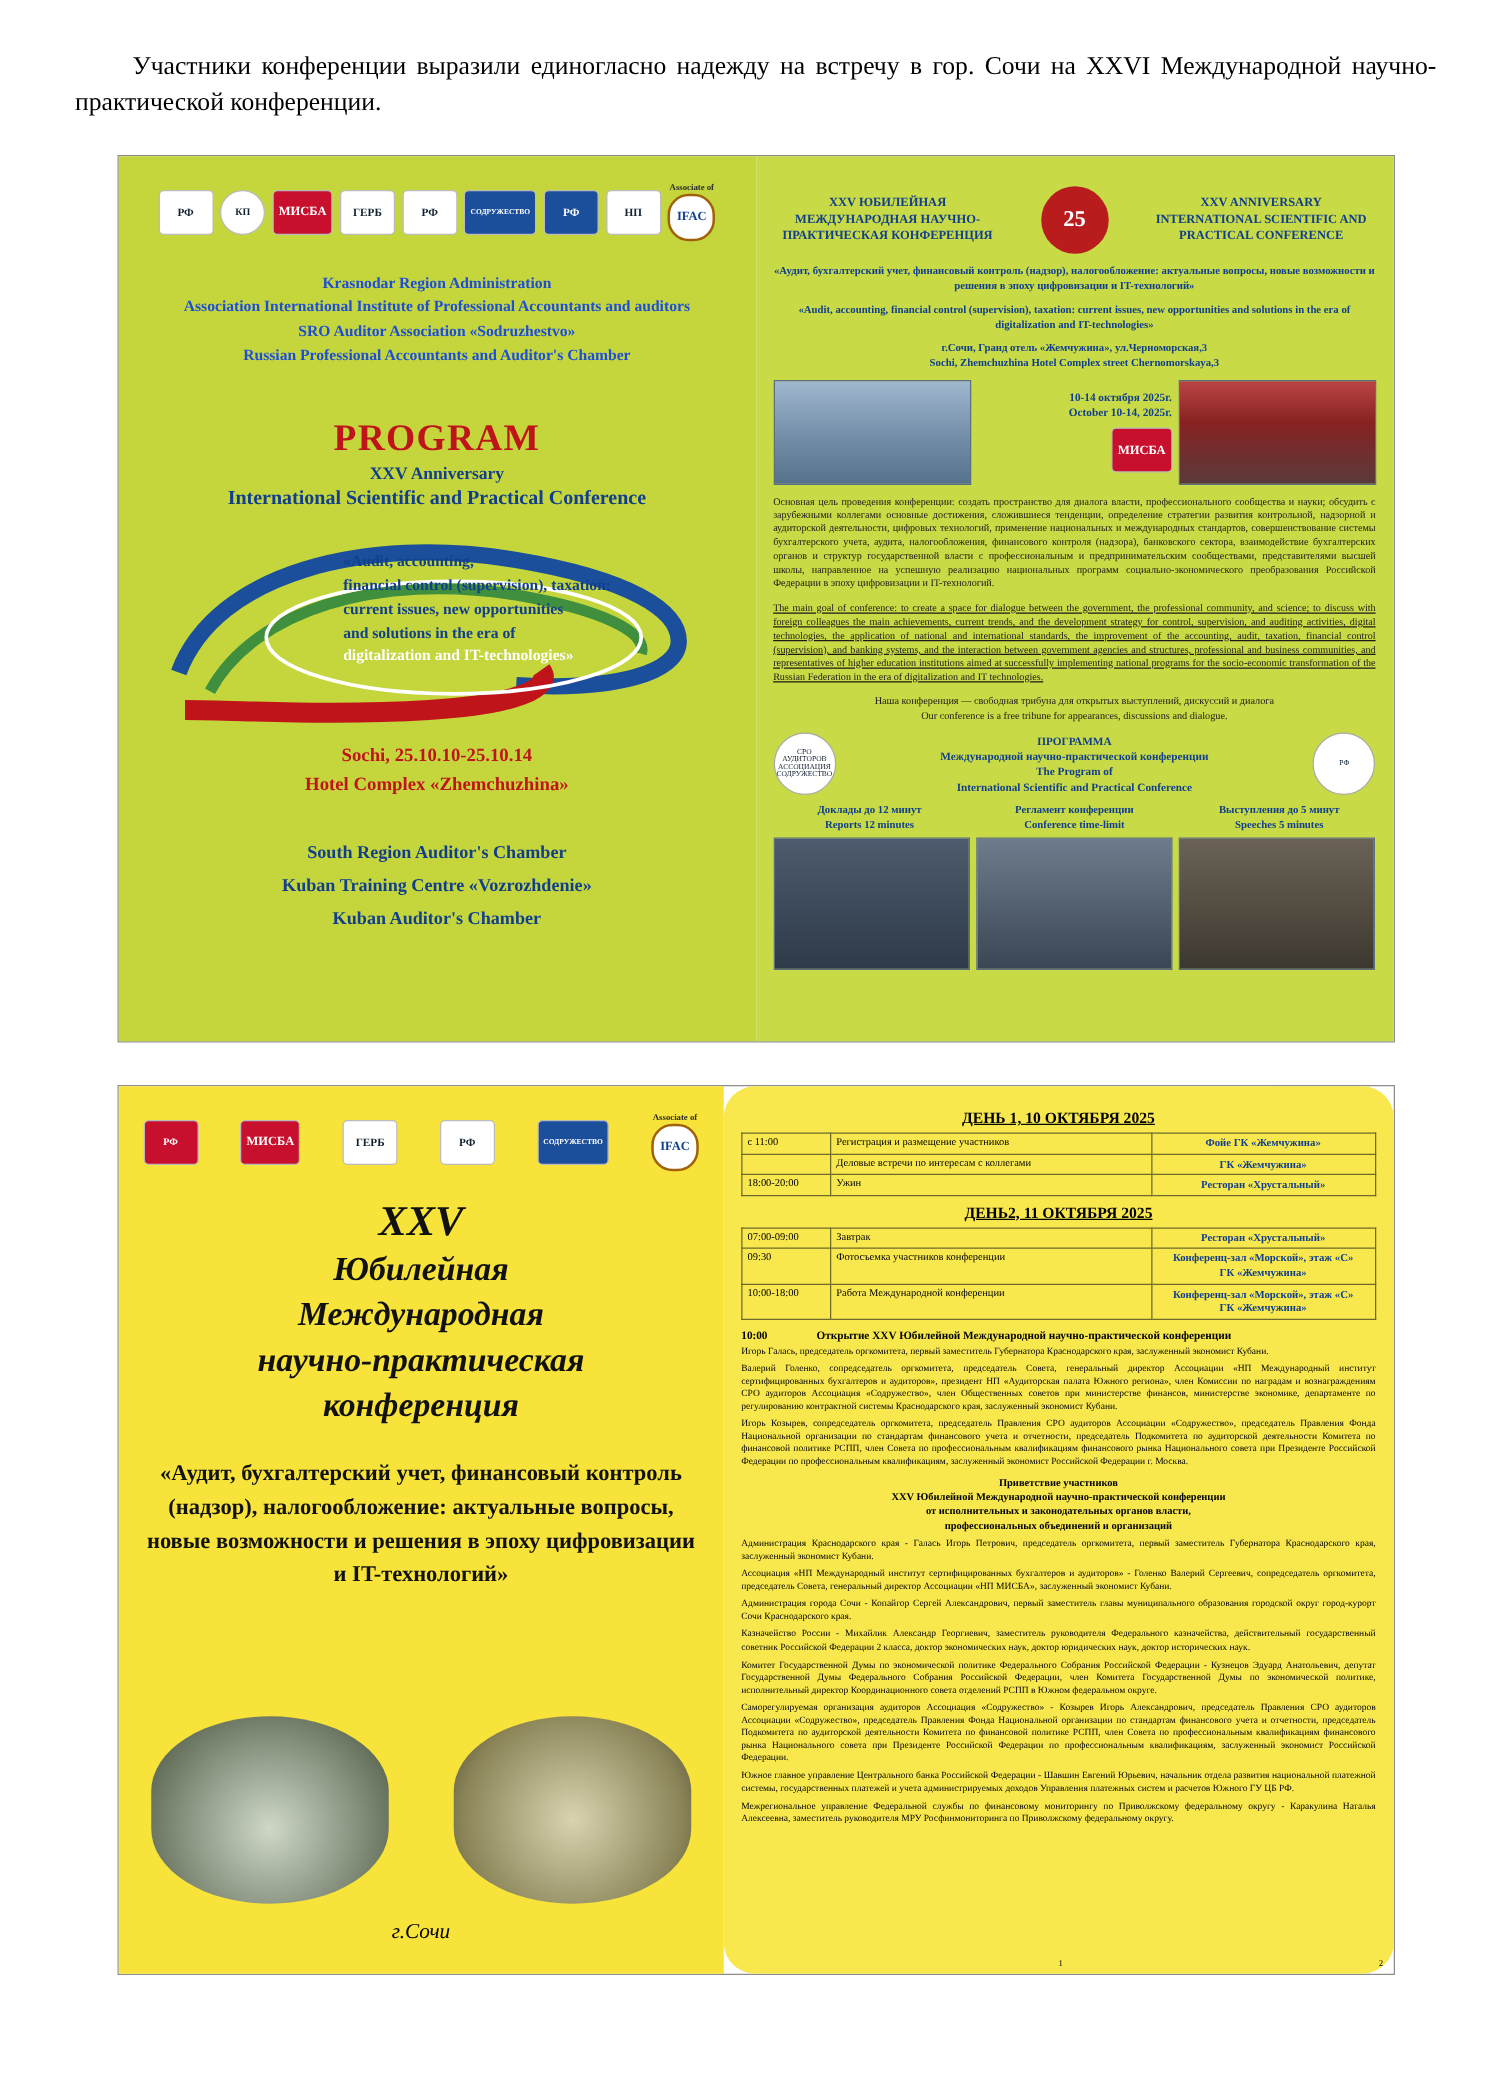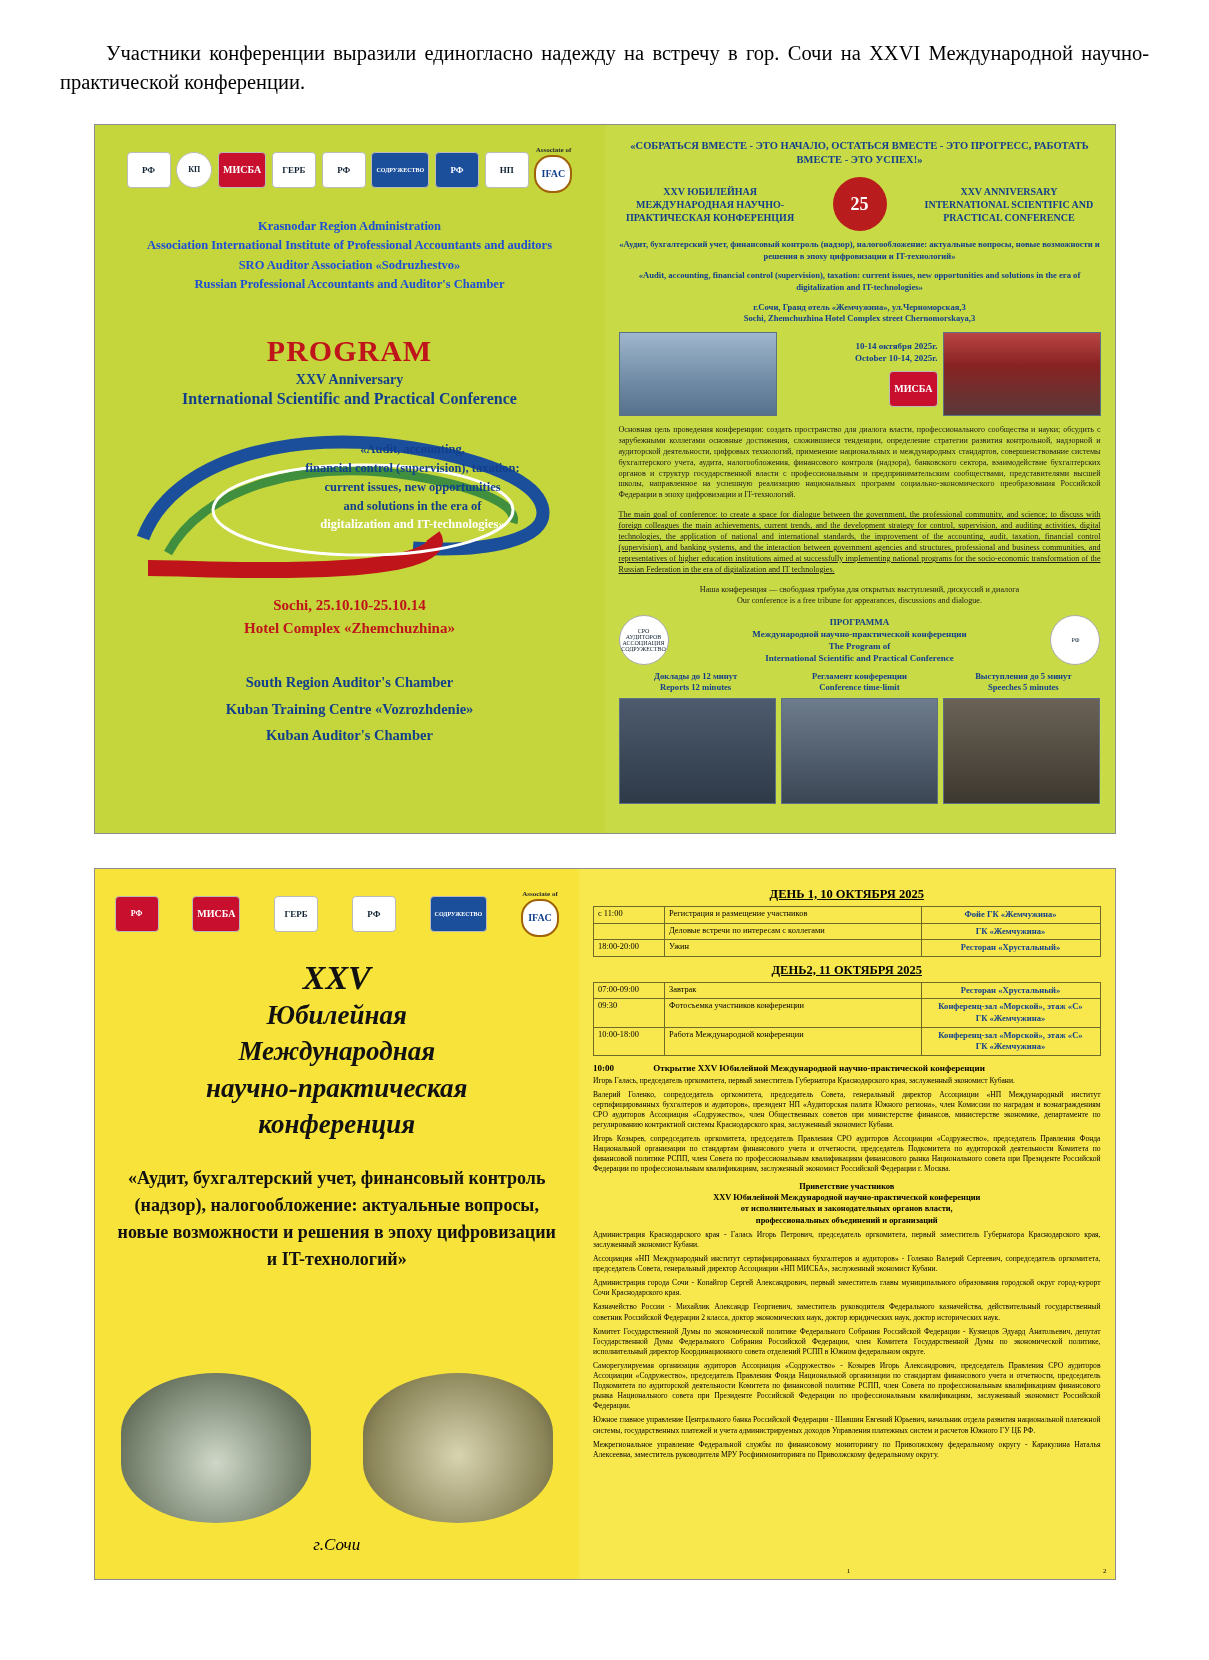--- a/index.html
+++ b/index.html
@@ -19,21 +19,21 @@
   .lg-blue{background:#1b4f9c;color:#fff;}
   .lg-ifac{background:#fff;border:2px solid #a16207;color:#123f8c;border-radius:17px;font-size:10px;font-weight:bold;}
   .assoc-of{font-size:7px;color:#2b2b2b;text-align:center;line-height:1.1;}
   .org-lines{margin-top:24px;text-align:center;color:#1d4ed8;font-weight:bold;font-size:12.5px;line-height:1.55;}
   .prog-title{margin-top:40px;text-align:center;}
   .prog-title .p1{color:#c0141b;font-size:30px;font-weight:bold;letter-spacing:1px;}
   .prog-title .p2{color:#123f8c;font-size:14px;font-weight:bold;margin-top:4px;}
   .prog-title .p3{color:#123f8c;font-size:16px;font-weight:bold;margin-top:2px;}
   .swirl{position:relative;height:170px;margin-top:10px;}
   .swirl svg{position:absolute;left:0;top:0;}
-  .swirl .txt{position:absolute;left:150px;top:22px;width:300px;text-align:center;color:#123f8c;font-size:12.5px;font-weight:bold;line-height:1.5;}
+  .swirl .txt{position:absolute;left:162px;top:22px;width:300px;text-align:left;color:#123f8c;font-size:12.5px;font-weight:bold;line-height:1.5;}
   .sochi{margin-top:6px;text-align:center;color:#c0141b;font-weight:bold;font-size:15px;line-height:1.5;}
   .bottom-orgs{margin-top:30px;text-align:center;color:#123f8c;font-weight:bold;font-size:14.5px;line-height:1.8;}
   
   .slogan{text-align:center;color:#123f8c;font-weight:bold;font-size:10.5px;line-height:1.35;}
   .hdr-row{display:flex;align-items:center;justify-content:space-between;margin-top:10px;}
   .hdr-col{width:38%;text-align:center;color:#123f8c;font-weight:bold;font-size:10px;line-height:1.3;}
   .emblem25{width:54px;height:54px;border-radius:50%;background:#b91c1c;color:#fff;display:flex;align-items:center;justify-content:center;font-size:18px;font-weight:bold;}
   .topic{margin-top:8px;text-align:center;color:#123f8c;font-weight:bold;font-size:8.6px;line-height:1.35;}
   .place{margin-top:8px;text-align:center;color:#123f8c;font-weight:bold;font-size:8.6px;line-height:1.35;}
   .photorow{display:flex;gap:5px;margin-top:7px;align-items:stretch;}
@@ -50,21 +50,21 @@
   .regrow{display:flex;justify-content:space-between;margin-top:6px;color:#123f8c;font-weight:bold;font-size:8.6px;text-align:center;}
   .regrow div{width:32%;line-height:1.3;}
   .photorow2{display:flex;gap:5px;margin-top:5px;}
   .photorow2 .photo{width:33%;height:104px;}
   .p2a{background:linear-gradient(180deg,#4d5b6e 0%,#2e3a48 100%);}
   .p2b{background:linear-gradient(180deg,#6d7c8c 0%,#3b4654 100%);}
   .p2c{background:linear-gradient(180deg,#6a6256 0%,#3d382f 100%);}
   
   #fig2{width:1022px;height:712px;margin-top:34px;display:flex;}
   .y-left{width:47.5%;background:#f7e33a;box-sizing:border-box;padding:22px 20px;position:relative;}
-  .y-right{width:52.5%;background:#f8e84e;box-sizing:border-box;padding:12px 14px;position:relative;}
+  .y-right{width:52.5%;background:#f8e84e;box-sizing:border-box;padding:12px 14px;position:relative;border-radius:25px;}
   .y-title{margin-top:22px;text-align:center;font-family:"Liberation Serif",serif;font-style:italic;font-weight:bold;color:#111;}
   .y-title .t1{font-size:34px;}
   .y-title .t2{font-size:27px;line-height:1.35;}
   .y-sub{margin-top:22px;text-align:center;font-weight:bold;font-size:18px;line-height:1.5;color:#111;}
   .y-photos{position:absolute;bottom:56px;left:26px;right:26px;display:flex;justify-content:space-between;}
   .y-ph{width:44%;height:150px;border-radius:50%/40%;}
   .y-ph1{background:radial-gradient(circle at 50% 60%,#cfd8c8,#6f7a66 70%,#414a3c);}
   .y-ph2{background:radial-gradient(circle at 50% 55%,#d8d4b0,#8a8458 70%,#4f4c33);}
   .y-city{position:absolute;bottom:24px;left:0;right:0;text-align:center;font-style:italic;font-size:17px;}
   
@@ -157,21 +157,20 @@
       </div>
 
       <div class="bottom-orgs">
         <div>South Region Auditor's Chamber</div>
         <div>Kuban Training Centre «Vozrozhdenie»</div>
         <div>Kuban Auditor's Chamber</div>
       </div>
     </div>
 
     <div class="g-right">
-      <div class="slogan">«СОБРАТЬСЯ ВМЕСТЕ - ЭТО НАЧАЛО, ОСТАТЬСЯ ВМЕСТЕ - ЭТО ПРОГРЕСС, РАБОТАТЬ ВМЕСТЕ - ЭТО УСПЕХ!»</div>
 
       <div class="hdr-row">
         <div class="hdr-col">XXV ЮБИЛЕЙНАЯ МЕЖДУНАРОДНАЯ НАУЧНО-ПРАКТИЧЕСКАЯ КОНФЕРЕНЦИЯ</div>
         <div class="emblem25">25</div>
         <div class="hdr-col">XXV ANNIVERSARY INTERNATIONAL SCIENTIFIC AND PRACTICAL CONFERENCE</div>
       </div>
 
       <div class="topic">«Аудит, бухгалтерский учет, финансовый контроль (надзор), налогообложение: актуальные вопросы, новые возможности и решения в эпоху цифровизации и IT-технологий»</div>
       <div class="topic">«Audit, accounting, financial control (supervision), taxation: current issues, new opportunities and solutions in the era of digitalization and IT-technologies»</div>
 

